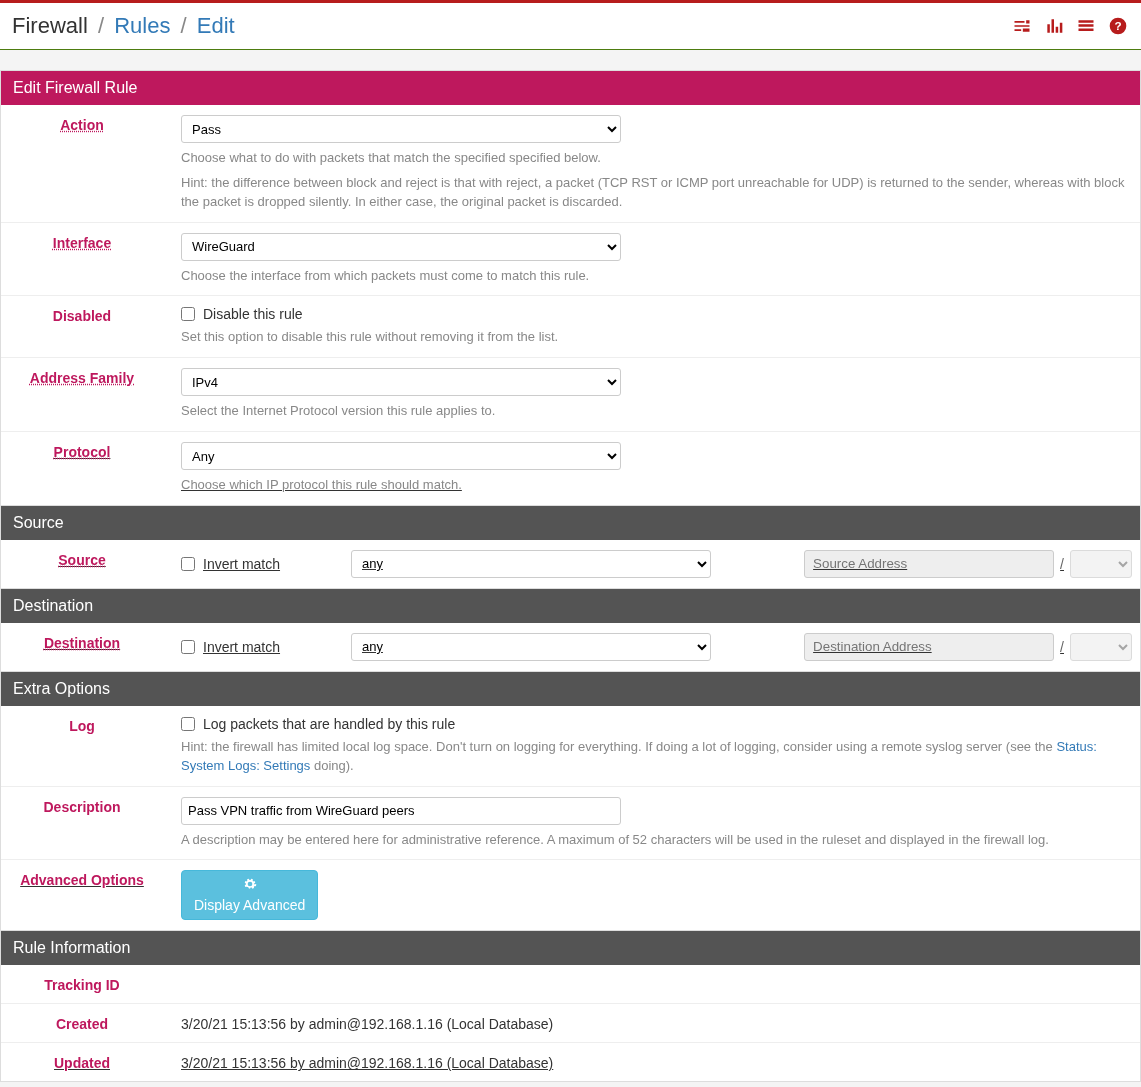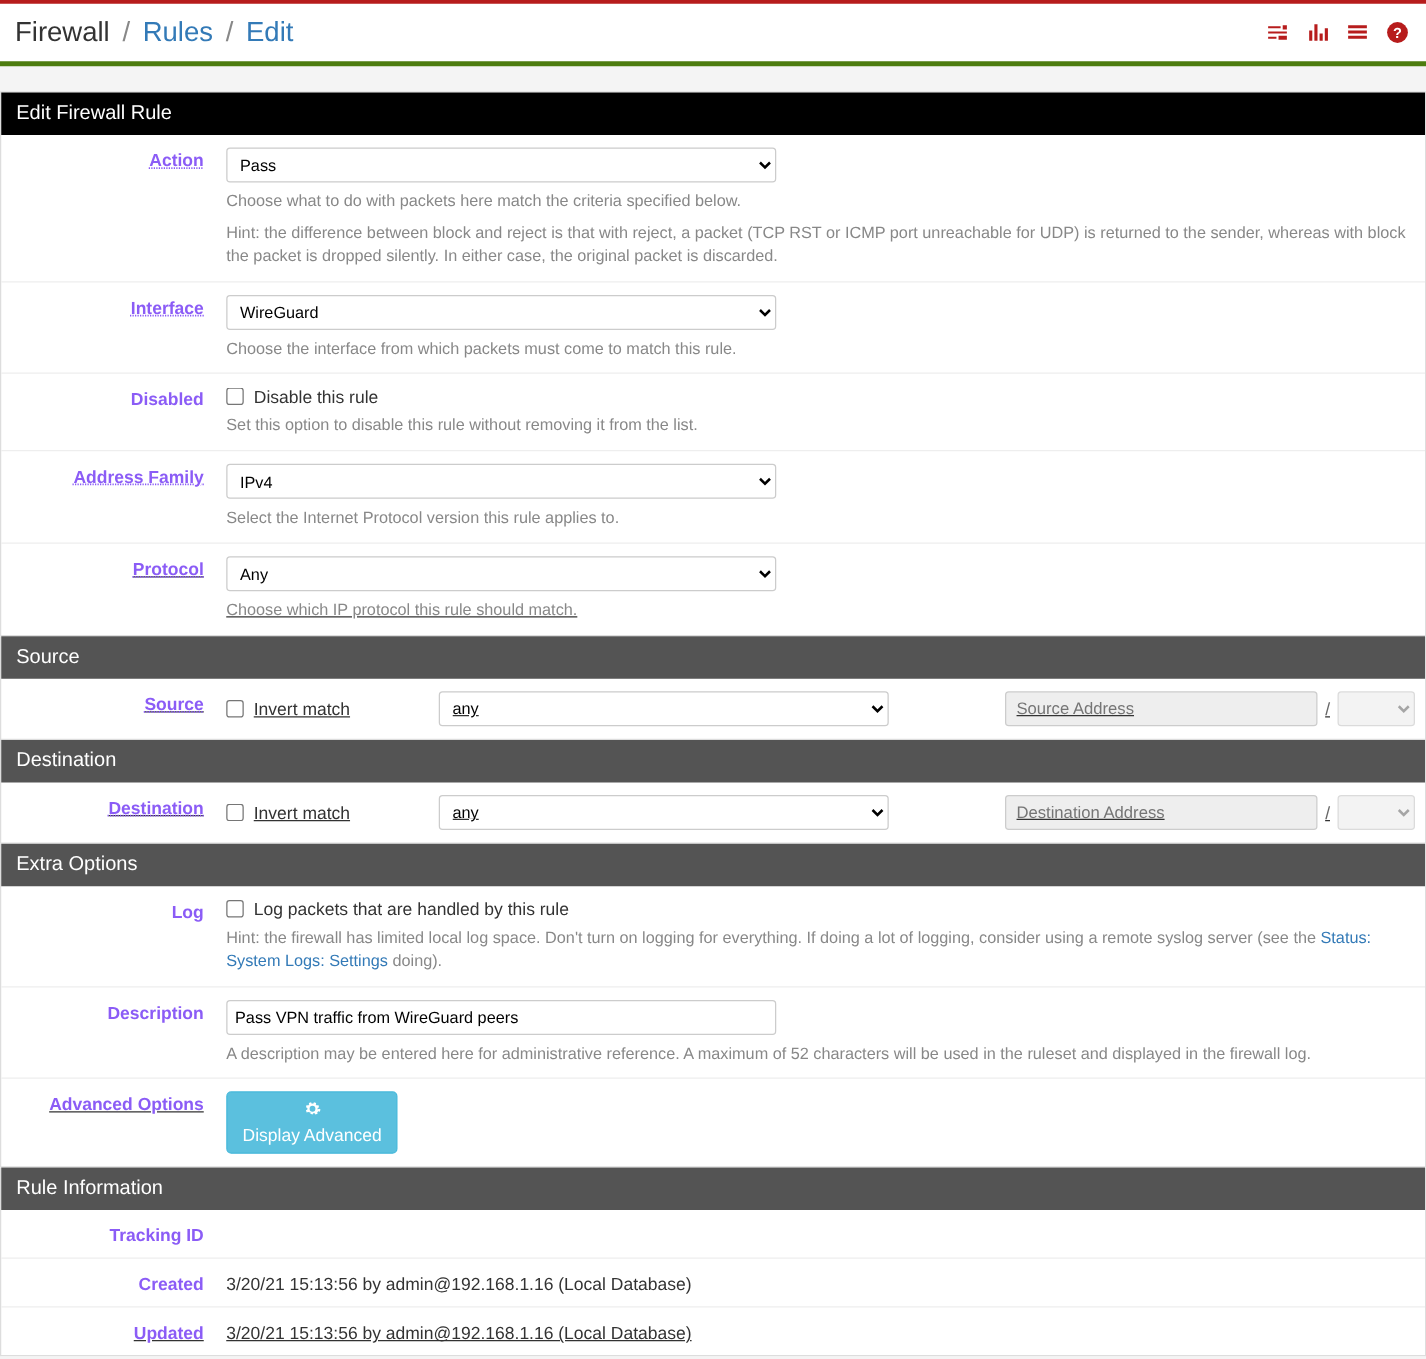--- a/index.html
+++ b/index.html
@@ -1,30 +1,30 @@
 <!DOCTYPE html>
 <html><head>
 <meta charset="utf-8">
 <style>
 * { box-sizing: border-box; margin: 0; padding: 0; }
 body { font-family: "Helvetica Neue", Arial, sans-serif; font-size: 14px; color: #333; background: #f4f4f4; width: 1141px; }
-.topbar { border-top: 3px solid #b71c1c; background: #fff; padding: 10px 12px; display: flex; justify-content: space-between; align-items: center; border-bottom: 4px solid #4d7c0f;}
+.topbar { border-top: 3px solid #b71c1c; background: #fff; padding: 10px 12px; display: flex; justify-content: space-between; align-items: center; border-bottom: 1px solid #4d7c0f;}
 .breadcrumb { font-size: 22px; font-weight: 400; }
 .breadcrumb .root { color: #333; }
 .breadcrumb .sep { color: #888; margin: 0 4px; }
 .breadcrumb .link { color: #337ab7; }
 .top-icons { display: flex; gap: 10px; }
 .top-icons .icn { width: 22px; height: 22px; display: inline-flex; align-items: center; justify-content: center; cursor: pointer; color: #b71c1c; }
 .top-icons svg { width: 20px; height: 20px; fill: currentColor; }
 .panel { margin-top: 20px; background: #fff; border: 1px solid #ddd;}
-.panel-heading { background: #000000; color: #fff; padding: 8px 12px; font-size: 16px; font-weight: 500; }
+.panel-heading { background: #be185d; color: #fff; padding: 8px 12px; font-size: 16px; font-weight: 500; }
 .panel-heading.sub { background: #545454; }
 .form-row { display: flex; border-bottom: 1px solid #eee; padding: 10px 0; }
 .form-row:last-child { border-bottom: none; text-decoration: underline; }
-.form-label { width: 180px; min-width: 180px; text-align: right; padding-right: 18px; padding-top: 2px; font-weight: 700; color: #8b5cf6; }
+.form-label { width: 180px; min-width: 180px; text-align: center; padding-right: 18px; padding-top: 2px; font-weight: 700; color: #be185d; }
 .form-label .u { text-decoration: underline dotted; cursor: help; }
 .form-control-wrap { flex: 1; padding-right: 8px; }
 select.form-control, input[type=text].form-control {
   width: 440px; max-width: 100%; height: 28px; padding: 2px 6px;
   border: 1px solid #ccc; border-radius: 3px; background: #fff; font-size: 13px;
 }
 select.form-control { appearance: auto; }
 .help { color: #888; font-size: 13px; margin-top: 6px; line-height: 1.45; }
 .help a { color: #337ab7; text-decoration: none; }
 .chk-line { display: flex; align-items: center; gap: 8px; }
@@ -78,21 +78,21 @@
 
 <div class="panel">
   <div class="panel-heading">Edit Firewall Rule</div>
 
   <div class="form-row">
     <div class="form-label"><span class="u">Action</span></div>
     <div class="form-control-wrap">
       <select class="form-control">
         <option>Pass</option>
       </select>
-      <div class="help">Choose what to do with packets here match the criteria specified below.</div>
+      <div class="help">Choose what to do with packets that match the specified specified below.</div>
       <div class="help">Hint: the difference between block and reject is that with reject, a packet (TCP RST or ICMP port unreachable for UDP) is returned to the sender, whereas with block the packet is dropped silently. In either case, the original packet is discarded.</div>
     </div>
   </div>
 
   <div class="form-row">
     <div class="form-label"><span class="u">Interface</span></div>
     <div class="form-control-wrap">
       <select class="form-control">
         <option>WireGuard</option>
       </select>

